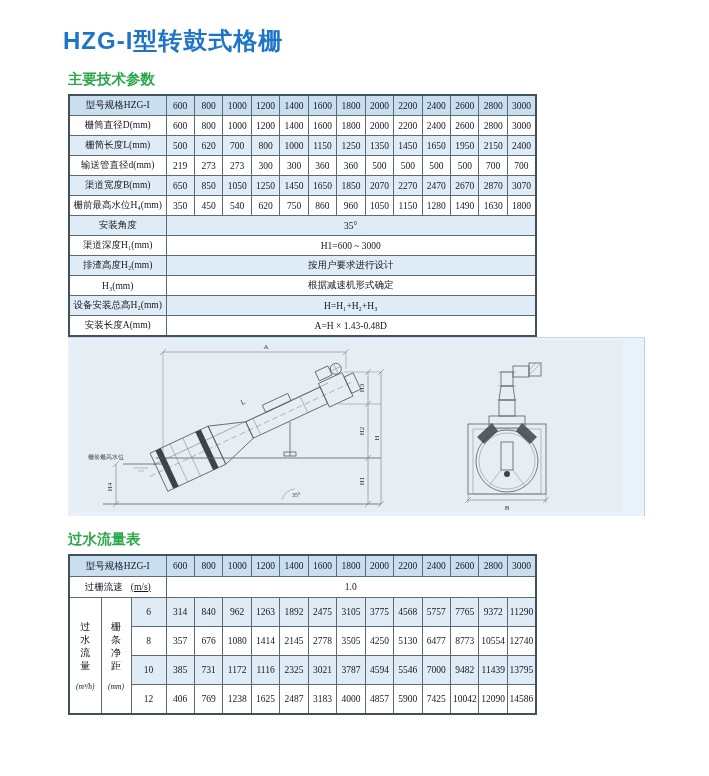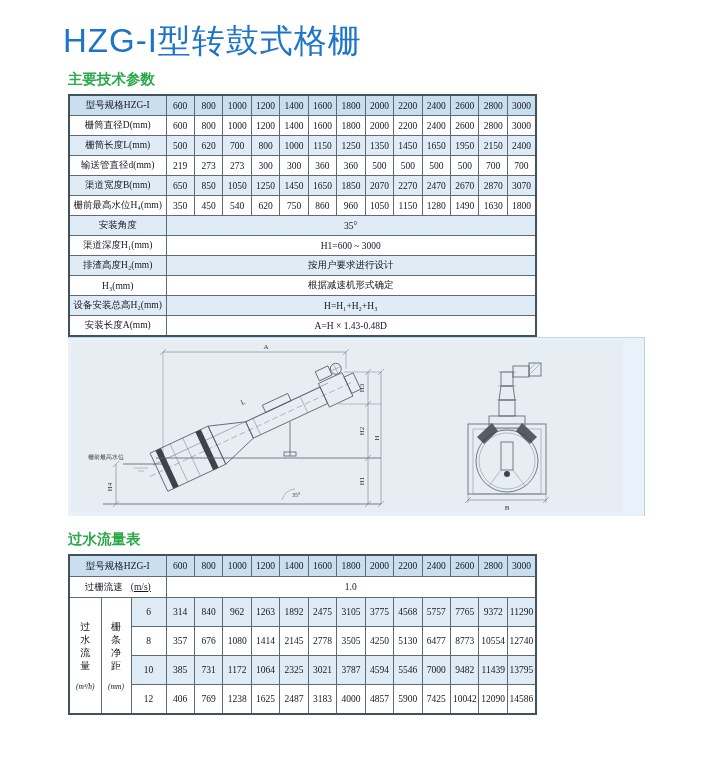--- a/index.html
+++ b/index.html
@@ -2,21 +2,21 @@
 <html><head>
 <meta charset="utf-8">
 <style>
   html,body{margin:0;padding:0;background:#ffffff;}
   .page{
     position:relative;width:709px;height:776px;background:#fff;
     font-family:"Liberation Sans","DejaVu Sans",sans-serif;
     overflow:hidden;box-sizing:border-box;padding:26px 0 0 63px;
   }
   .title{
-    margin:0 15px 0 0;font-size:33px;font-weight:normal;color:#1d74c8;
+    margin:0 15px 0 0;font-size:24px;font-weight:bold;color:#1d74c8;
     letter-spacing:1px;line-height:30px;
   }
   .sec-heading{
     margin:15px 0 7px 5px;font-size:14.5px;font-weight:bold;color:#2ba84a;line-height:16px;
   }
   table.dt{
     border-collapse:collapse;table-layout:fixed;width:469px;margin-left:5px;
     font-family:"Liberation Serif","DejaVu Serif",serif;font-size:9.5px;color:#15151f;
     border:2px solid #42525c;
   }
@@ -358,21 +358,21 @@
           <td>6477</td>
           <td>8773</td>
           <td>10554</td>
           <td>12740</td>
         </tr>
     <tr class="tint h29">
       <td>10</td>
     <td>385</td>
           <td>731</td>
           <td>1172</td>
-          <td>1064</td>
+          <td>1116</td>
           <td>2325</td>
           <td>3021</td>
           <td>3787</td>
           <td>4594</td>
           <td>5546</td>
           <td>7000</td>
           <td>9482</td>
           <td>11439</td>
           <td>13795</td>
         </tr>

